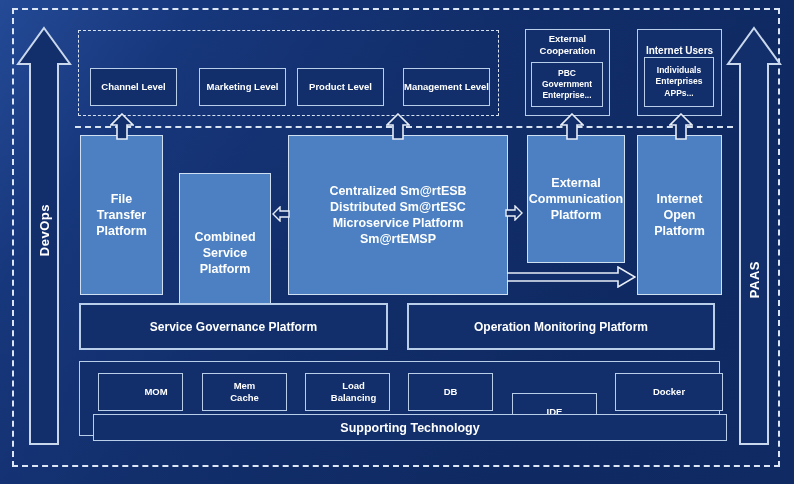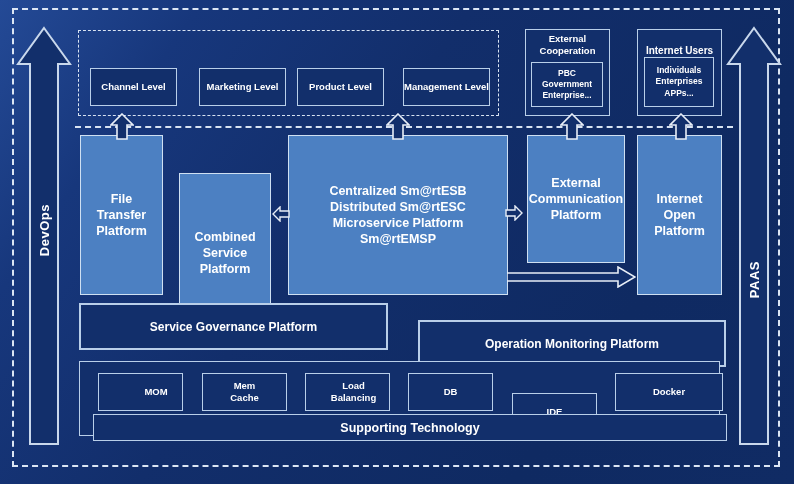--- a/index.html
+++ b/index.html
@@ -126,21 +126,21 @@
     <polygon points="1,5 10,5 10,1 17,8 10,15 10,11 1,11" fill="#122f6b" stroke="#e8eef7" stroke-width="1.4"></polygon>
   </svg>
 
   <svg class="abs" style="left:507px;top:266px;z-index:3;" width="129" height="22" viewBox="0 0 129 22">
     <polygon points="0,7 111,7 111,1 128,11 111,21 111,15 0,15" fill="#122f6b" stroke="#e8eef7" stroke-width="1.6"></polygon>
   </svg>
 
   <div class="abs navy-box gov" style="left:79px;top:303px;width:309px;height:47px;border-width:2px;">
     <span>Service Governance Platform</span>
   </div>
-  <div class="abs navy-box gov" style="left:418px;top:303px;width:308px;height:47px;border-width:2px;margin-top:17px;">
+  <div class="abs navy-box gov" style="left:407px;top:303px;width:308px;height:47px;border-width:2px;">
     <span>Operation Monitoring Platform</span>
   </div>
 
   <div class="abs" style="left:79px;top:361px;width:641px;height:75px;border:1.5px solid #b9cfe9;background:#122f6b;"></div>
 
   <div class="abs navy-box tech" style="left:98px;top:373px;width:85px;height:38px;padding-left:31px;">
     <span class="pre">MOM</span>
   </div>
   <div class="abs navy-box tech" style="left:202px;top:373px;width:85px;height:38px;">
     <span class="pre">Mem

